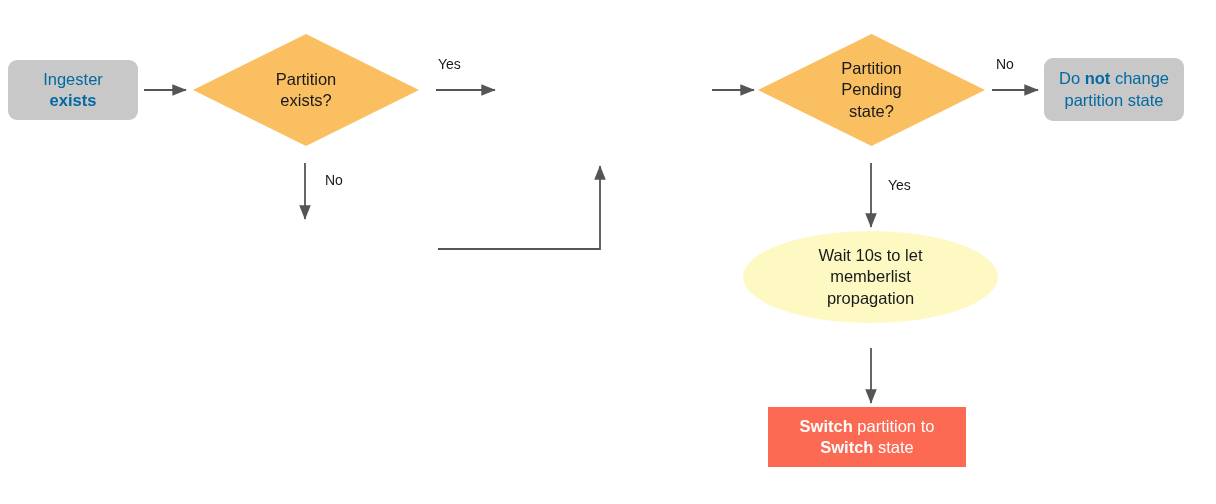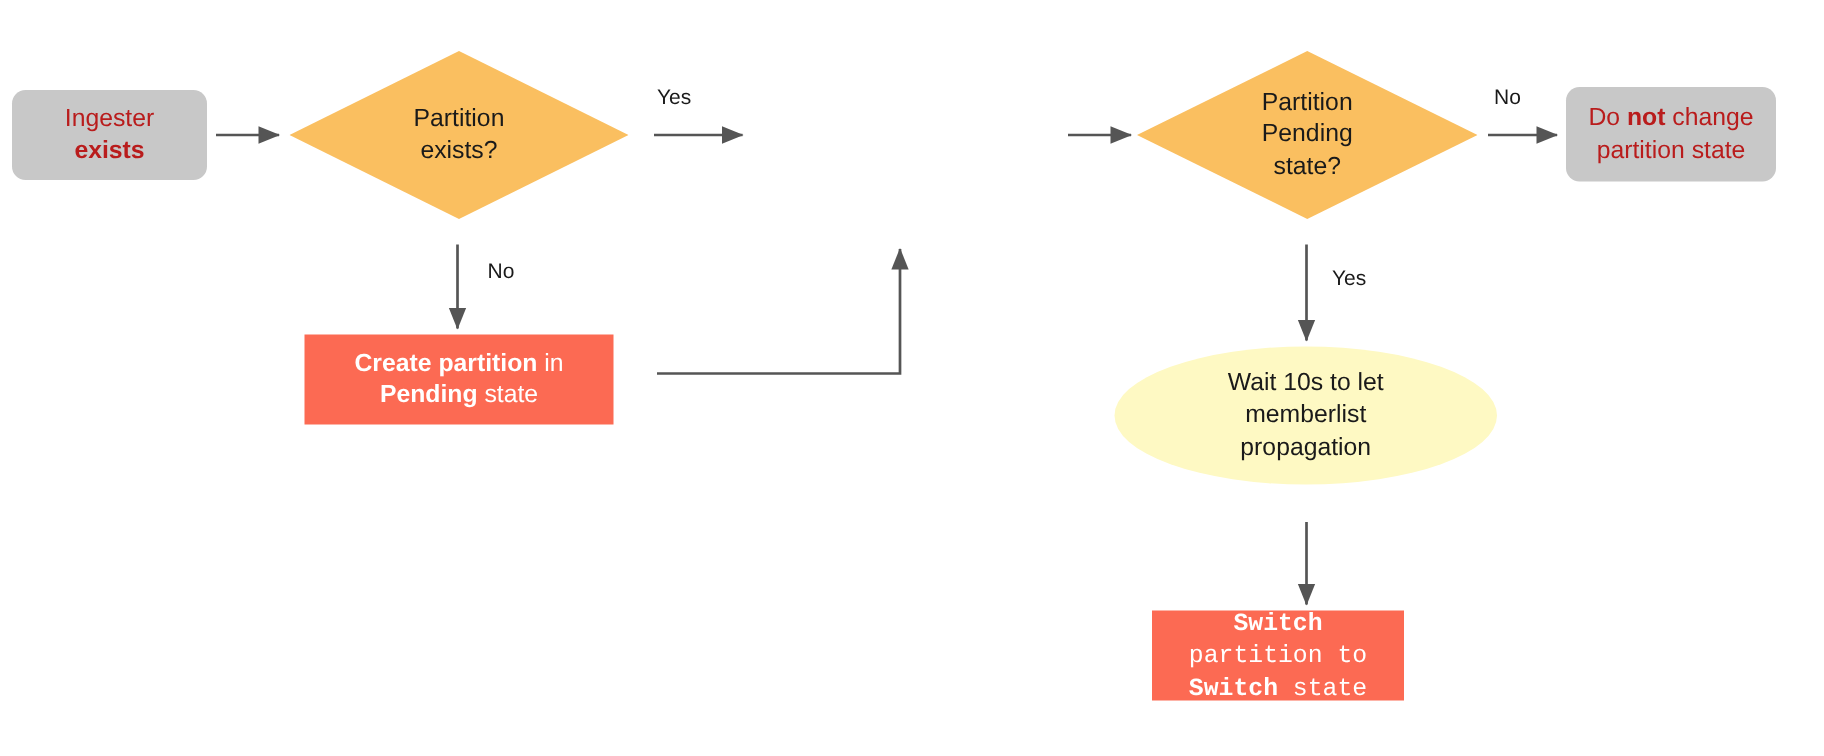--- a/index.html
+++ b/index.html
@@ -32,21 +32,21 @@
   .node .label {
     display: block;
     line-height: 1.30;
     padding: 0 6px;
   }
 
   
   .shape-rounded-rect {
     background: #c8c8c8;
     border-radius: 9px;
-    color: #b91c1c;
+    color: #0369a1;
     font-size: 16.5px;
   }
   .shape-rect {
     background: #fc6a53;
     color: #ffffff;
     font-size: 16.5px;
   }
   .shape-ellipse {
     background: #fef9c3;
     border-radius: 50%;
@@ -171,25 +171,22 @@
     <svg width="227" height="112" viewBox="0 0 227 112" xmlns="http://www.w3.org/2000/svg">
       <polygon points="113.5,0 227,56 113.5,112 0,56" fill="#fabf60"></polygon>
     </svg>
     <span class="label">Partition<br>Pending<br>state?</span>
   </div>
 
   <div class="node shape-rounded-rect" style="left:1044px; top:58px; width:140px; height:63px;">
     <span class="label">Do <b>not</b> change<br>partition state</span>
   </div>
 
-  <div class="node shape-rect" style="left:203px; top:223px; width:206px; height:60px;">
-    <span class="label"><b>Create partition</b> in<br><b>Pending</b> state</span>
-  </div>
 
   <div class="node shape-ellipse" style="left:743px; top:231px; width:255px; height:92px;">
     <span class="label">Wait 10s to let<br>memberlist<br>propagation</span>
   </div>
 
-  <div class="node shape-rect" style="left:768px; top:407px; width:168px; height:60px;font-family:Liberation Mono, monospace;">
+  <div class="node shape-rect" style="left:768px; top:407px; width:198px; height:60px;">
     <span class="label"><b>Switch</b> partition to<br><b>Switch</b> state</span>
   </div>
 
 </div>
 
 </body></html>

